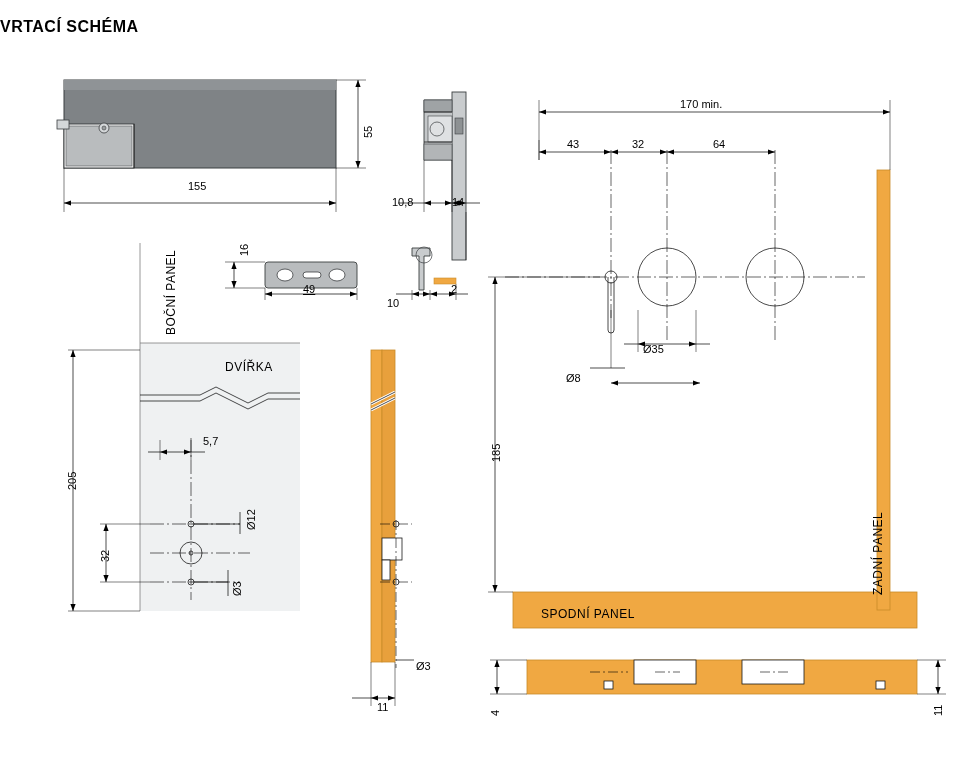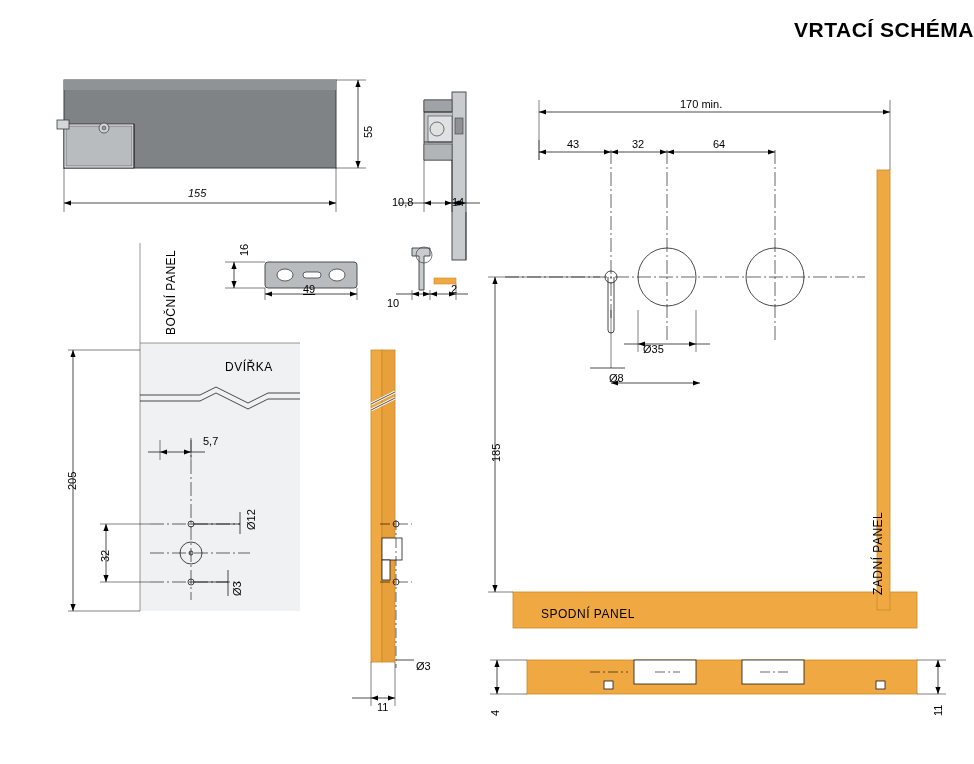--- a/index.html
+++ b/index.html
@@ -8,22 +8,22 @@
     background: #ffffff;
     font-family: "Liberation Sans", sans-serif;
     color: #000;
     position: relative;
     overflow: hidden;
   }
   .root { position:absolute; left:0; top:0; width:974px; height:764px; }
 
   .title {
     position:absolute; left:0; top:18px; width:974px;
-    text-align:right;
-    font-size:21px; font-weight:bold; letter-spacing:0.5px;
+    text-align:left;
+    font-size:16px; font-weight:bold; letter-spacing:0.5px;
   }
 
   .lbl {
     position:absolute;
     font-size:11px;
     color:#000;
     white-space:nowrap;
   }
   .lbl.vert {
     transform-origin: 0 0;
@@ -280,21 +280,21 @@
       <line x1="917" y1="660" x2="946" y2="660" class="ext"></line>
       <line x1="917" y1="694" x2="946" y2="694" class="ext"></line>
       <line x1="938" y1="660" x2="938" y2="694" class="dim"></line>
       <path d="M938,660 l-2.6,7 l5.2,0 z" fill="#000"></path>
       <path d="M938,694 l-2.6,-7 l5.2,0 z" fill="#000"></path>
     </g>
 
   </svg>
 
   <div class="lbl vert" style="left:362px; top:138px;">55</div>
-  <div class="lbl" style="left:188px; top:187px;font-style:italic;">155</div>
+  <div class="lbl" style="left:188px; top:180px;">155</div>
 
   <div class="lbl" style="left:392px; top:196px;">10,8</div>
   <div class="lbl" style="left:452px; top:196px;">14</div>
 
   <div class="lbl vert" style="left:238px; top:256px;">16</div>
   <div class="lbl" style="left:303px; top:283px;text-decoration:underline;">49</div>
 
   <div class="lbl" style="left:387px; top:283px;margin-top:14px;">10</div>
   <div class="lbl" style="left:451px; top:283px;">2</div>
 
@@ -307,21 +307,21 @@
   <div class="lbl vert" style="left:231px; top:596px;">Ø3</div>
 
   <div class="lbl" style="left:416px; top:660px;">Ø3</div>
   <div class="lbl" style="left:377px; top:701px;">11</div>
 
   <div class="lbl" style="left:680px; top:98px;">170 min.</div>
   <div class="lbl" style="left:567px; top:138px;">43</div>
   <div class="lbl" style="left:632px; top:138px;">32</div>
   <div class="lbl" style="left:713px; top:138px;">64</div>
   <div class="lbl vert" style="left:490px; top:462px;">185</div>
-  <div class="lbl" style="left:566px; top:372px;margin-left:43px;">Ø8</div>
+  <div class="lbl" style="left:566px; top:372px;">Ø8</div>
   <div class="lbl" style="left:643px; top:343px;">Ø35</div>
   <div class="lbl big" style="left:541px; top:607px;">SPODNÍ PANEL</div>
   <div class="lbl vert big" style="left:871px; top:595px;">ZADNÍ PANEL</div>
 
   <div class="lbl vert" style="left:489px; top:716px;">4</div>
   <div class="lbl vert" style="left:932px; top:716px;">11</div>
 
 </div>
 
 </body></html>

